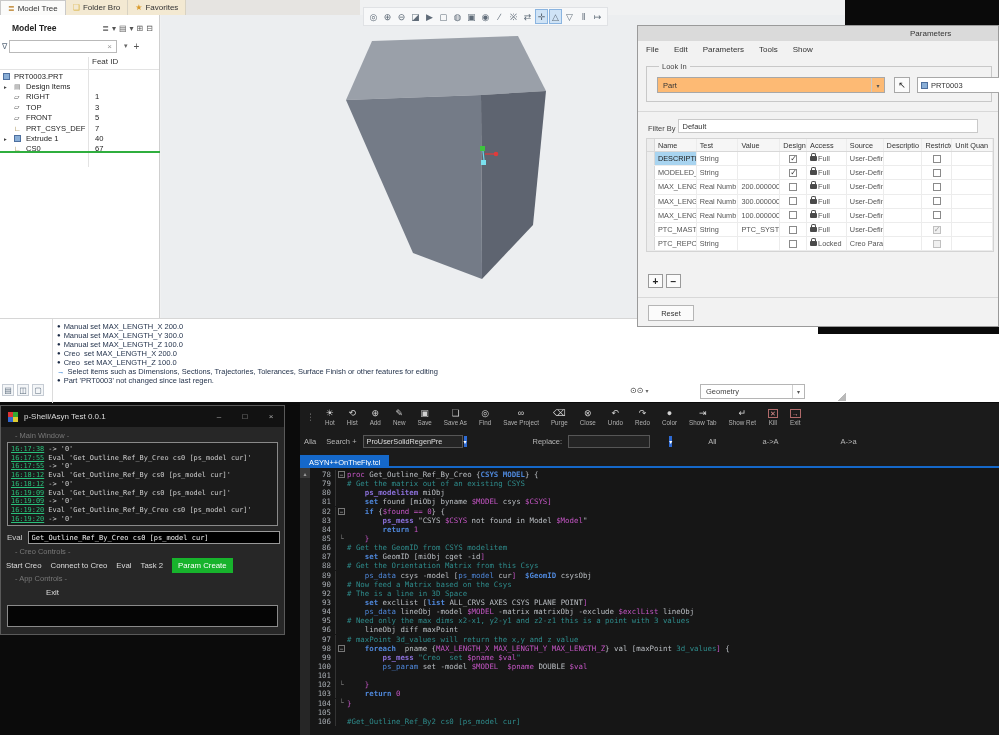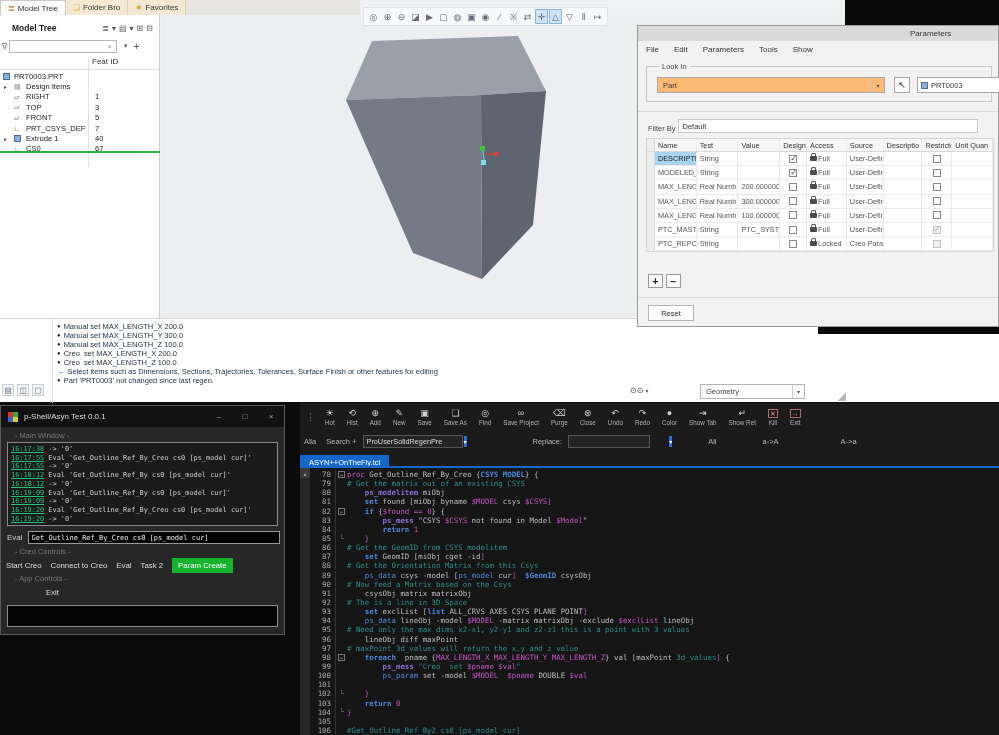--- a/index.html
+++ b/index.html
@@ -615,21 +615,20 @@
         <div class="cl"><span class="ln">81</span><span class="fold"></span><span class="tok-g">    </span><span class="tok-k">set</span><span class="tok-g"> found [miObj byname </span><span class="tok-p">$MODEL</span><span class="tok-g"> csys </span><span class="tok-p">$CSYS</span><span class="tok-p">]</span></div>
         <div class="cl"><span class="ln">82</span><span class="fold"><span class="fm">−</span></span><span class="tok-g">    </span><span class="tok-k">if</span><span class="tok-g"> {</span><span class="tok-p">$found</span><span class="tok-g"> </span><span class="tok-p">==</span><span class="tok-g"> </span><span class="tok-p">0</span><span class="tok-g">} {</span></div>
         <div class="cl"><span class="ln">83</span><span class="fold"></span><span class="tok-g">        </span><span class="tok-u">ps_mess</span><span class="tok-g"> "CSYS </span><span class="tok-p">$CSYS</span><span class="tok-g"> not found in Model </span><span class="tok-p">$Model</span><span class="tok-g">"</span></div>
         <div class="cl"><span class="ln">84</span><span class="fold"></span><span class="tok-g">        </span><span class="tok-k">return</span><span class="tok-g"> </span><span class="tok-p">1</span></div>
         <div class="cl"><span class="ln">85</span><span class="fold"><span class="fe">└</span></span><span class="tok-g">    </span><span class="tok-p">}</span></div>
         <div class="cl"><span class="ln">86</span><span class="fold"></span><span class="tok-c"># Get the GeomID from CSYS modelitem</span></div>
         <div class="cl"><span class="ln">87</span><span class="fold"></span><span class="tok-g">    </span><span class="tok-k">set</span><span class="tok-g"> GeomID [miObj cget -id</span><span class="tok-p">]</span></div>
         <div class="cl"><span class="ln">88</span><span class="fold"></span><span class="tok-c"># Get the Orientation Matrix from this Csys</span></div>
         <div class="cl"><span class="ln">89</span><span class="fold"></span><span class="tok-g">    </span><span class="tok-d">ps_data</span><span class="tok-g"> csys -model [</span><span class="tok-d">ps_model</span><span class="tok-g"> cur</span><span class="tok-p">]</span><span class="tok-g">  </span><span class="tok-k">$GeomID</span><span class="tok-g"> csysObj</span></div>
         <div class="cl"><span class="ln">90</span><span class="fold"></span><span class="tok-c"># Now feed a Matrix based on the Csys</span></div>
-        <div class="cl"><span class="ln">91</span><span class="fold"></span><span class="tok-g">    csysObj matrix matrixObj</span></div>
         <div class="cl"><span class="ln">92</span><span class="fold"></span><span class="tok-c"># The is a line in 3D Space</span></div>
         <div class="cl"><span class="ln">93</span><span class="fold"></span><span class="tok-g">    </span><span class="tok-k">set</span><span class="tok-g"> exclList [</span><span class="tok-k">list</span><span class="tok-g"> ALL_CRVS AXES CSYS PLANE POINT</span><span class="tok-p">]</span></div>
         <div class="cl"><span class="ln">94</span><span class="fold"></span><span class="tok-g">    </span><span class="tok-d">ps_data</span><span class="tok-g"> lineObj -model </span><span class="tok-p">$MODEL</span><span class="tok-g"> -matrix matrixObj -exclude </span><span class="tok-p">$exclList</span><span class="tok-g"> lineObj</span></div>
         <div class="cl"><span class="ln">95</span><span class="fold"></span><span class="tok-c"># Need only the max dims x2-x1, y2-y1 and z2-z1 this is a point with 3 values</span></div>
         <div class="cl"><span class="ln">96</span><span class="fold"></span><span class="tok-g">    lineObj diff maxPoint</span></div>
         <div class="cl"><span class="ln">97</span><span class="fold"></span><span class="tok-c"># maxPoint 3d_values will return the x,y and z value</span></div>
         <div class="cl"><span class="ln">98</span><span class="fold"><span class="fm">−</span></span><span class="tok-g">    </span><span class="tok-k">foreach</span><span class="tok-g">  pname {</span><span class="tok-p">MAX_LENGTH_X MAX_LENGTH_Y MAX_LENGTH_Z</span><span class="tok-g">} val [maxPoint </span><span class="tok-t">3d_values</span><span class="tok-p">]</span><span class="tok-g"> {</span></div>
         <div class="cl"><span class="ln">99</span><span class="fold"></span><span class="tok-g">        </span><span class="tok-u">ps_mess</span><span class="tok-g"> </span><span class="tok-t">"Creo  set </span><span class="tok-p">$pname</span><span class="tok-t"> </span><span class="tok-p">$val</span><span class="tok-t">"</span></div>
         <div class="cl"><span class="ln">100</span><span class="fold"></span><span class="tok-g">        </span><span class="tok-d">ps_param</span><span class="tok-g"> set -model </span><span class="tok-p">$MODEL</span><span class="tok-g">  </span><span class="tok-p">$pname</span><span class="tok-g"> DOUBLE </span><span class="tok-p">$val</span></div>
         <div class="cl"><span class="ln">101</span><span class="fold"></span></div>

